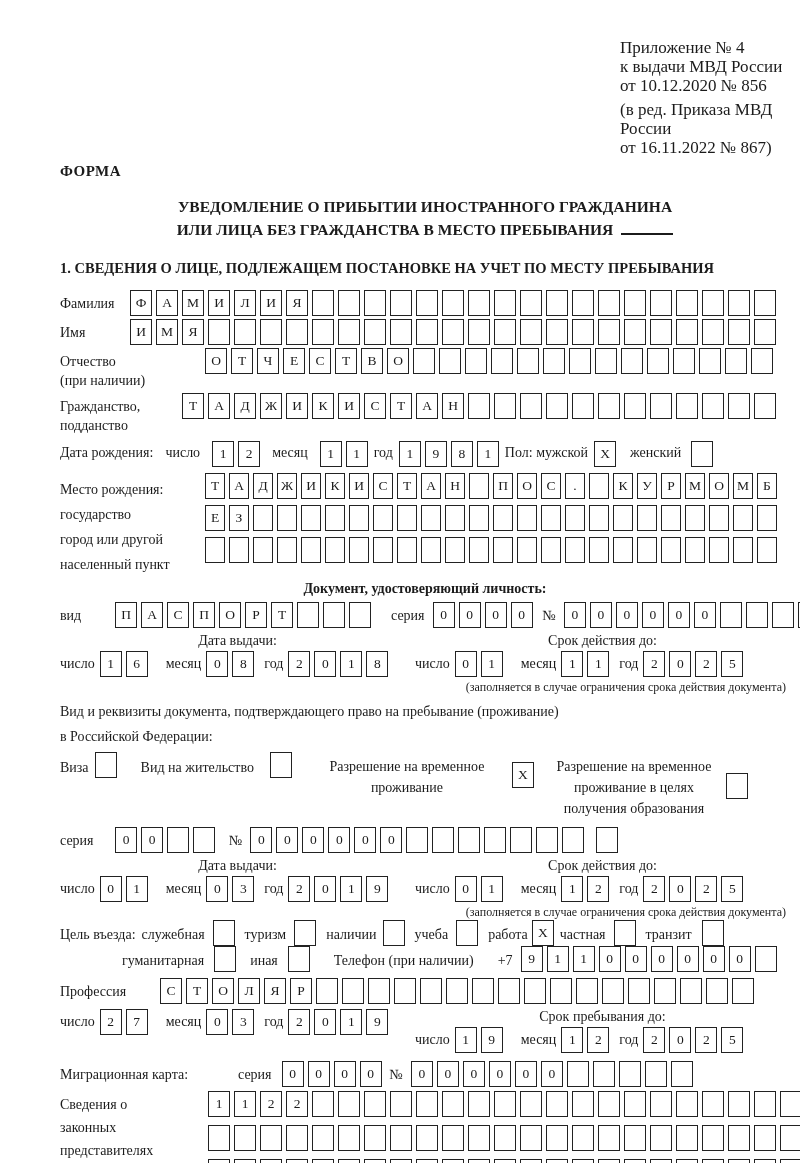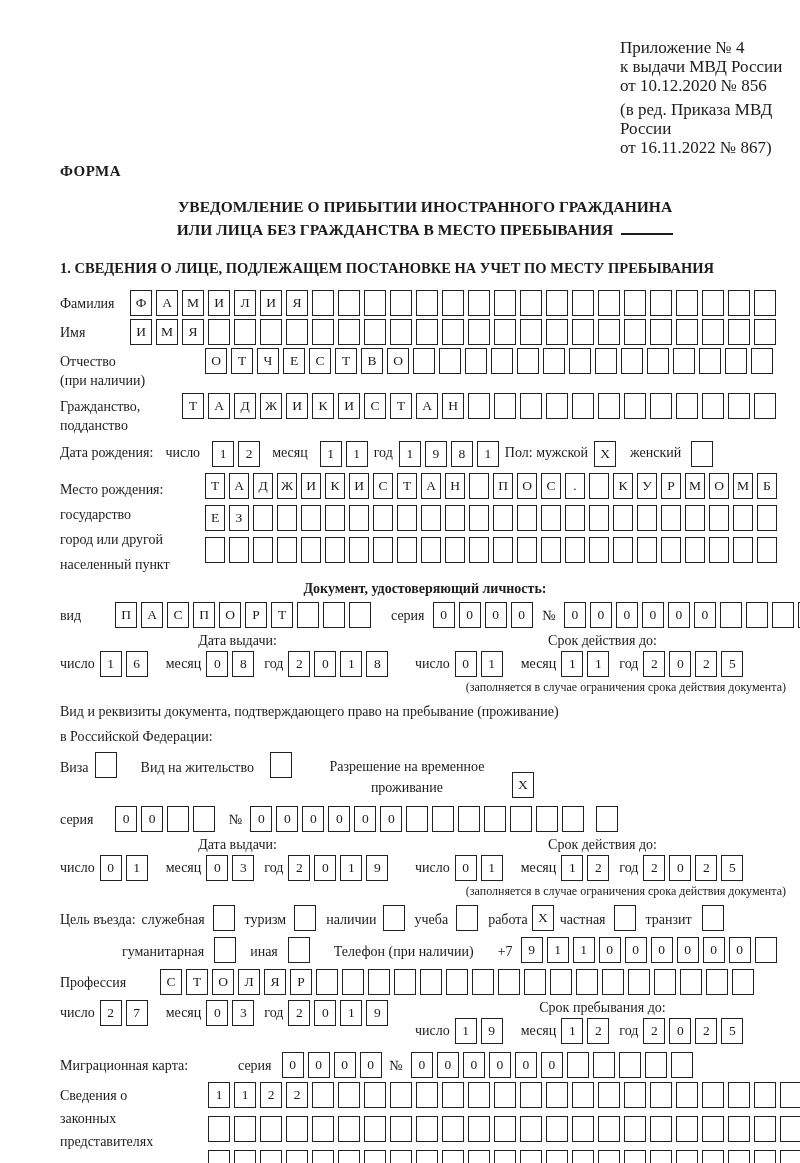--- a/index.html
+++ b/index.html
@@ -46,25 +46,25 @@
   .date-col-l { width:355px; flex:0 0 355px; }
   .date-col-r { flex:1; }
   .date-title { text-align:center; font-size:14px; margin-bottom:2px; }
   .date-boxes { display:flex; align-items:center; }
   .date-boxes .dlbl { font-size:14px; margin-right:5px; }
   .date-boxes .boxes { margin-right:10px; }
   .footnote { font-size:12px; margin-top:3px; text-align:right; padding-right:4px; }
   .intro { font-size:14px; line-height:25px; margin-top:4px; }
   
   .opts-row { display:flex; align-items:flex-start; margin-top:3px; margin-bottom:8px; }
-  .opt { display:flex; align-items:flex-end; }
+  .opt { display:flex; align-items:center; }
   .olbl { font-size:14px; padding-top:4px; line-height:21px; }
   .olbl.c { text-align:center; }
   
-  .purpose-row { display:flex; align-items:flex-start; margin-top:6px;text-align:right; }
+  .purpose-row { display:flex; align-items:flex-start; margin-top:0;text-align:right; }
   .pitem { display:flex; align-items:flex-start; }
   .pitem .olbl { padding-top:4px; }
   
   .rep-block { display:flex; margin-top:4px; }
   .rep-label { width:148px; flex:0 0 148px; font-size:14px; line-height:23px; padding-top:2px; }
   .rep-boxes .boxes { display:flex; margin-bottom:8px; }
 </style>
 </head>
 <body>
 
@@ -424,20 +424,24 @@
       <span class="cbox"></span>
     </div>
     <div class="opt" style="margin-left:24px">
       <span class="olbl" style="margin-right:16px">Вид на жительство</span>
       <span class="cbox"></span>
     </div>
     <div class="opt" style="margin-left:22px">
       <span class="olbl c" style="width:186px; margin-right:12px">Разрешение на временное проживание</span>
       <span class="cbox">X</span>
     </div>
+    <div class="opt" style="margin-left:18px">
+      <span class="olbl c" style="width:164px; margin-right:10px">Разрешение на временное проживание в целях получения образования</span>
+      <span class="cbox"></span>
+    </div>
   </div>
 
   <div class="frow">
     <span class="flabel w55">серия</span>
     <span class="boxes">
         <span class="cbox">0</span>
         <span class="cbox">0</span>
         <span class="cbox"></span>
         <span class="cbox"></span>
       </span>

